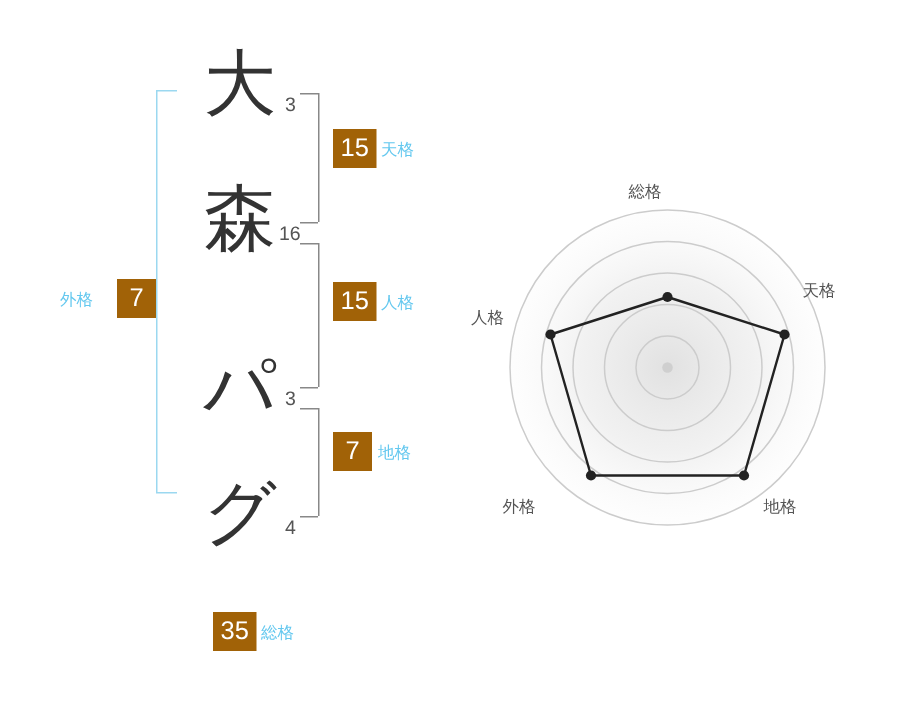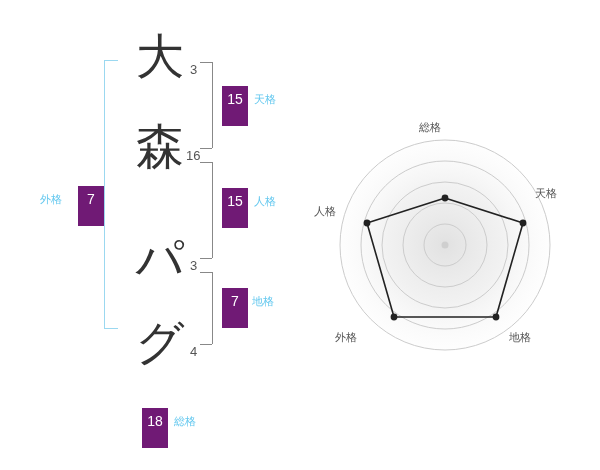--- a/index.html
+++ b/index.html
@@ -49,25 +49,25 @@
     color: #555555;
   }
   .sn1 { left: 190px; top: 62px; }
   .sn2 { left: 186px; top: 148px; }
   .sn3 { left: 190px; top: 258px; }
   .sn4 { left: 190px; top: 344px; }
 
   
   .badge {
     position: absolute;
-    background: #701a75;
+    background: #a16207;
     color: #ffffff;
-    font-size: 14px;
+    font-size: 17px;
     line-height: 26px;
-    height: 40px;
+    height: 26px;
     min-width: 26px;
     padding: 0 5px;
     text-align: center;
     box-sizing: border-box;
     font-family: "Liberation Sans", sans-serif;
   }
   .badge-label {
     position: absolute;
     color: #64c8ef;
     font-size: 11px;
@@ -165,21 +165,21 @@
 
     <div class="badge b-jinkaku">15</div>
     <div class="badge-label l-jinkaku">人格</div>
 
     <div class="badge b-chikaku">7</div>
     <div class="badge-label l-chikaku">地格</div>
 
     <div class="badge b-gaikaku">7</div>
     <div class="badge-label l-gaikaku">外格</div>
 
-    <div class="badge b-soukaku">18</div>
+    <div class="badge b-soukaku">35</div>
     <div class="badge-label l-soukaku">総格</div>
   </div>
 
   <div class="radar-panel">
     <svg width="300" height="470" viewBox="0 0 300 470">
       <defs>
         <radialGradient id="rg" cx="50%" cy="50%" r="50%">
           <stop offset="0%" stop-color="#dcdcdc" stop-opacity="0.85"></stop>
           <stop offset="55%" stop-color="#e8e8e8" stop-opacity="0.6"></stop>
           <stop offset="100%" stop-color="#f5f5f5" stop-opacity="0.15"></stop>

